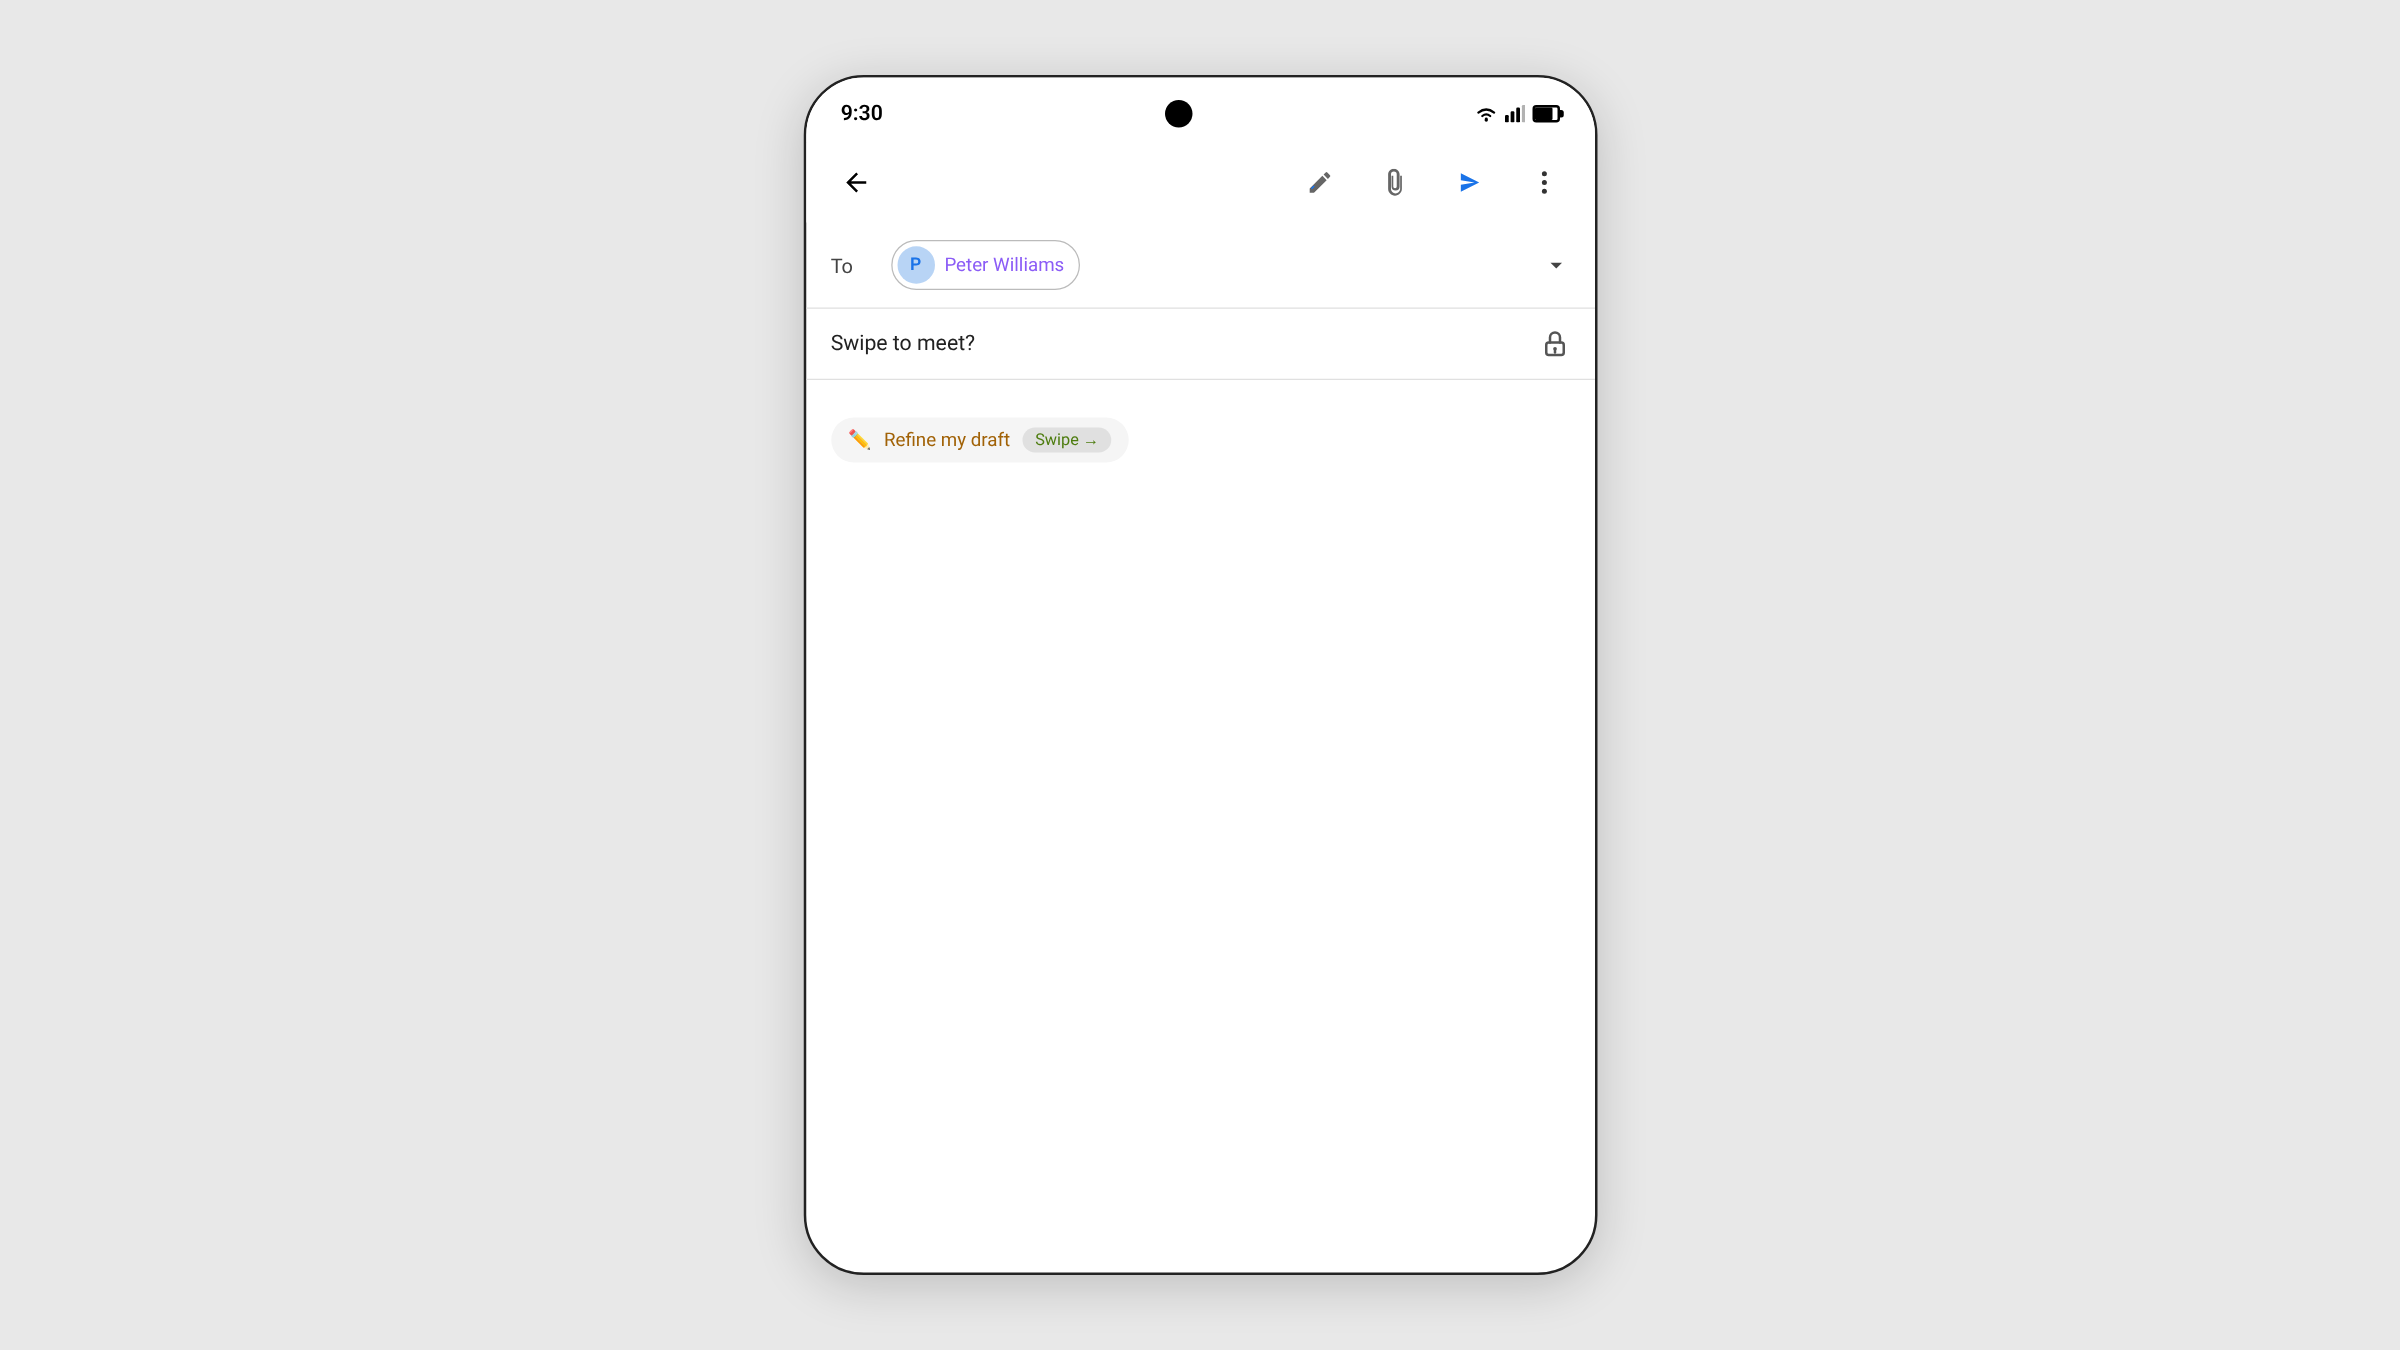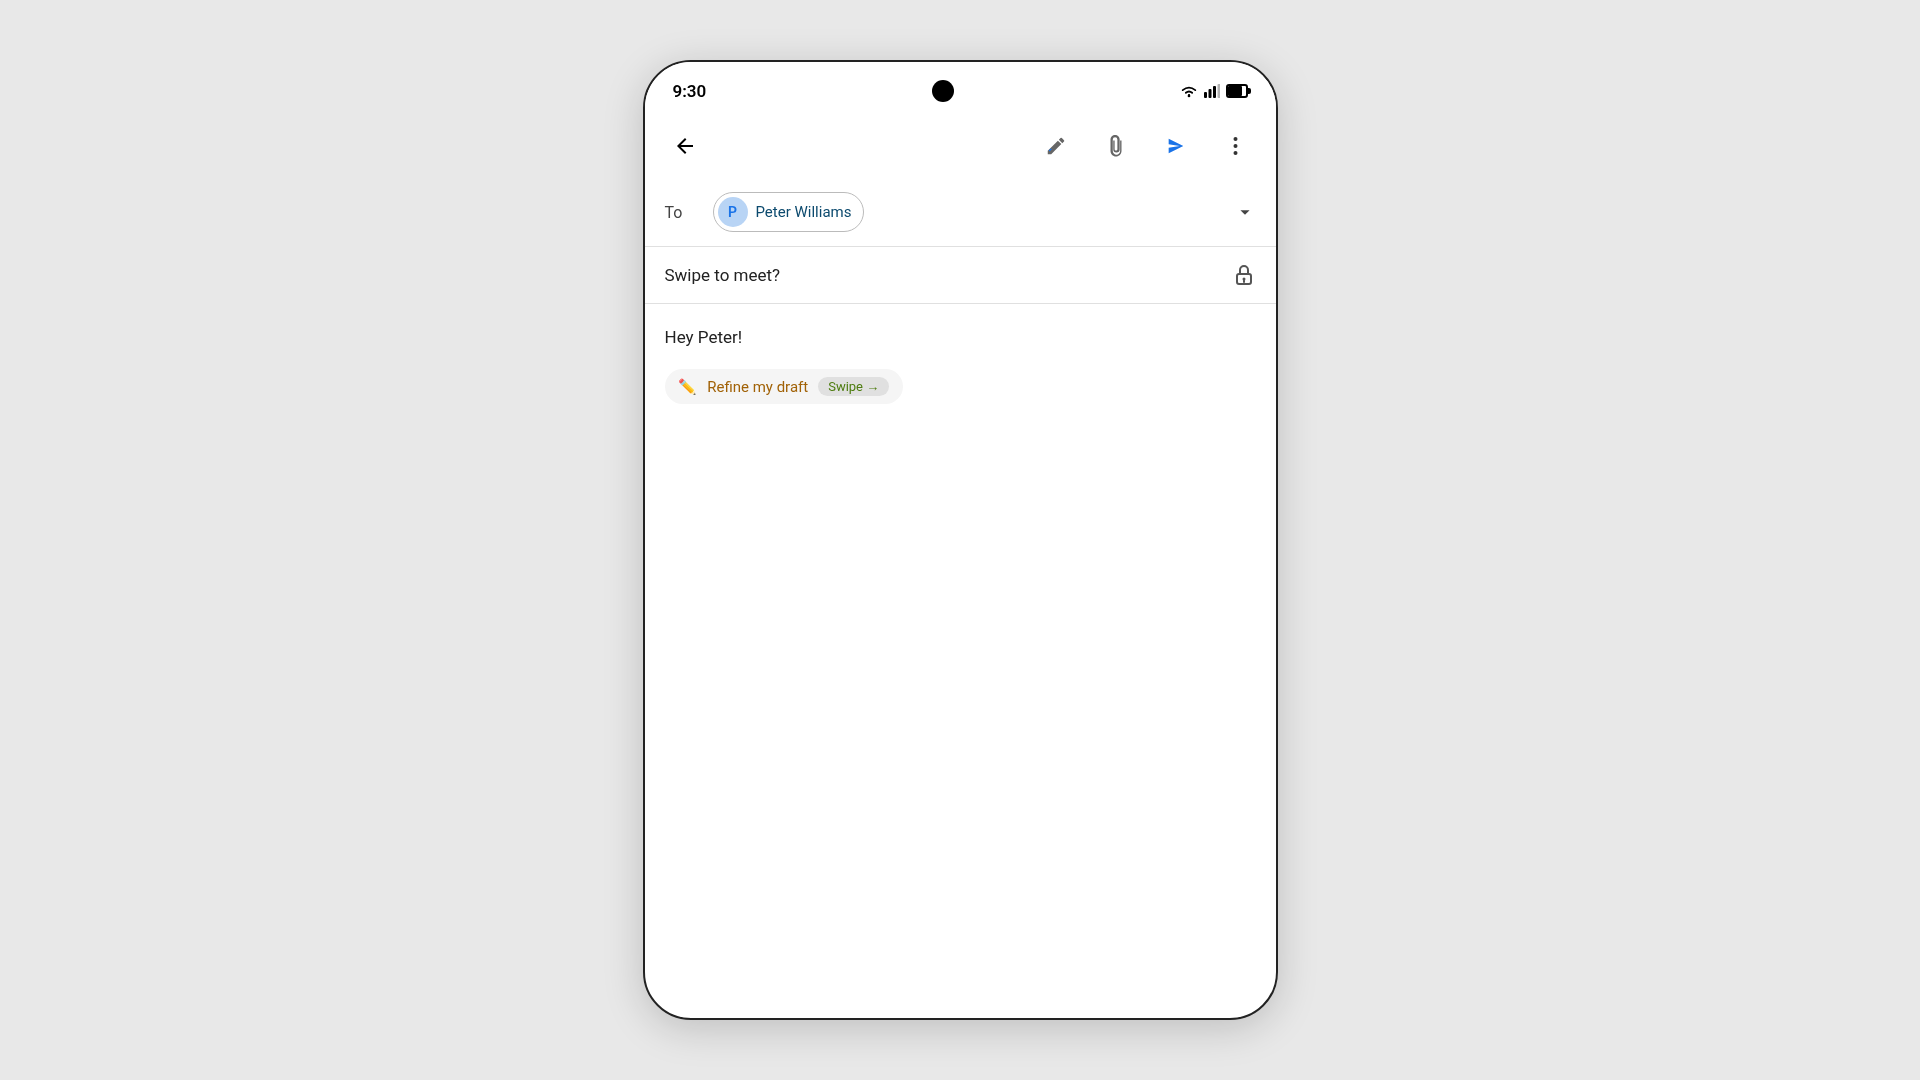--- a/index.html
+++ b/index.html
@@ -156,21 +156,21 @@
       display: flex;
       align-items: center;
       justify-content: center;
       font-size: 14px;
       font-weight: 600;
       color: #1a73e8;
     }
 
     .recipient-name {
       font-size: 15px;
-      color: #0c4a6e;
+      color: #8b5cf6;
     }
 
     .expand-btn {
       margin-left: auto;
       cursor: pointer;
     }
 
     
     .subject-field {
       display: flex;
@@ -333,21 +333,20 @@
         <rect x="5" y="11" width="14" height="10" rx="2" ry="2" stroke="#555" stroke-width="2" fill="none"></rect>
         <path d="M8 11V7a4 4 0 0 1 8 0v4" stroke="#555" stroke-width="2" fill="none" stroke-linecap="round"></path>
         <circle cx="12" cy="16" r="1.5" fill="#555"></circle>
         <line x1="12" y1="17.5" x2="12" y2="19" stroke="#555" stroke-width="2" stroke-linecap="round"></line>
       </svg>
     </div>
   </div>
 
   <div class="email-body">
     <div class="body-text">
-      <p class="body-paragraph">Hey Peter!</p>
     </div>
 
     <div class="refine-bar">
       <span class="refine-icon">✏️</span>
       <span class="refine-text">Refine my draft</span>
       <div class="swipe-badge">
         <span>Swipe →</span>
       </div>
     </div>
   </div>

